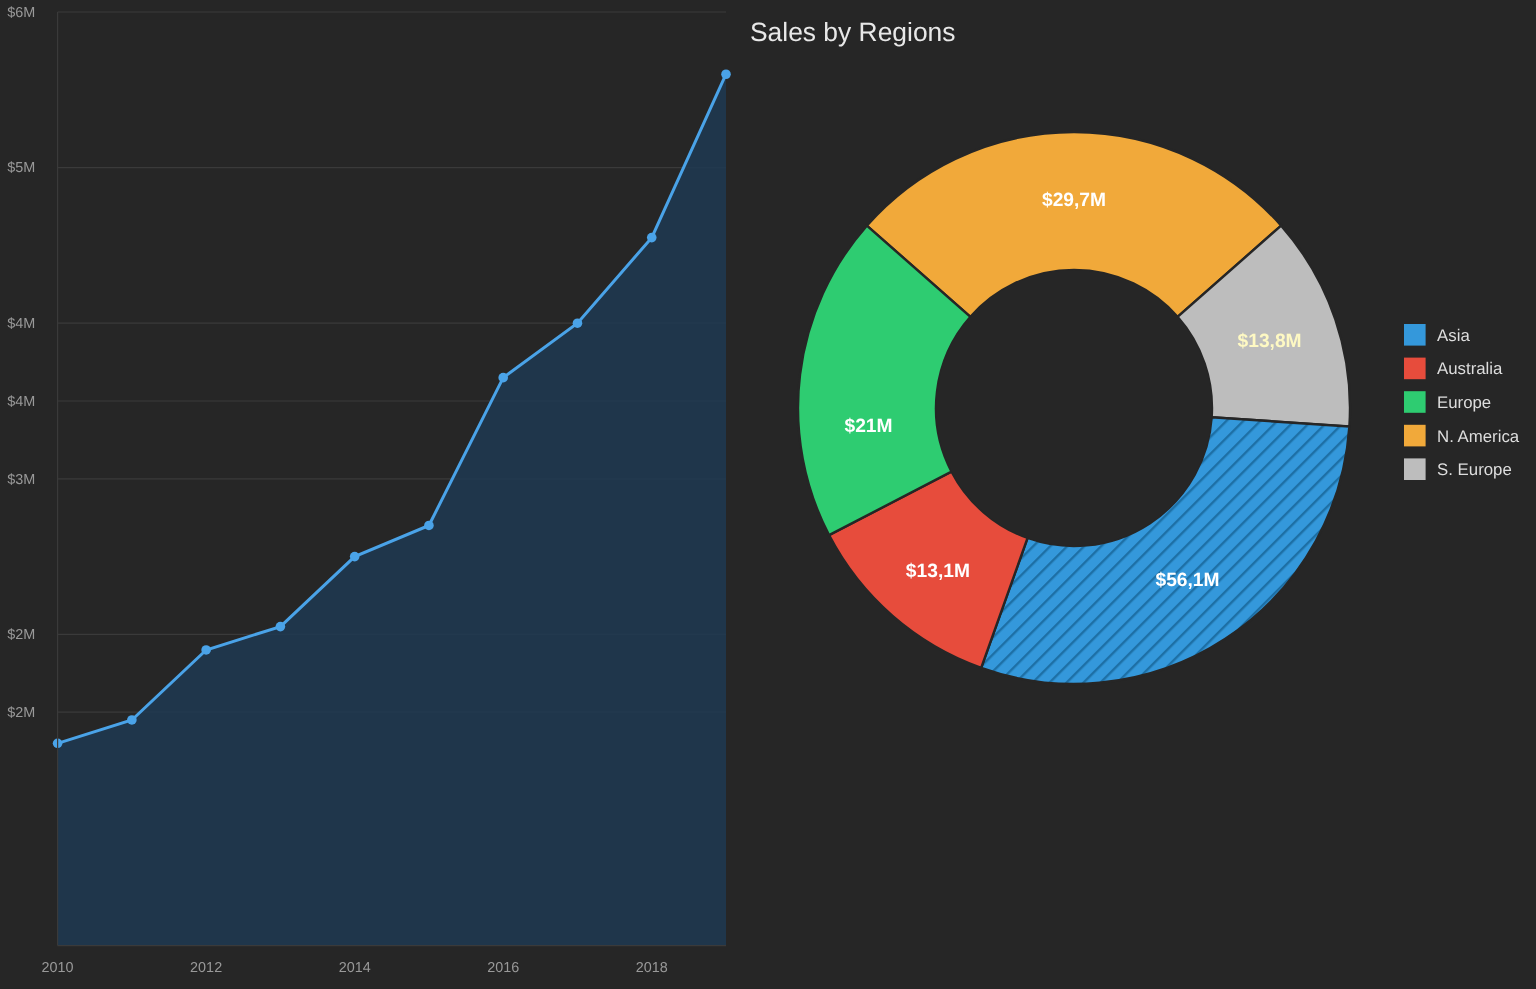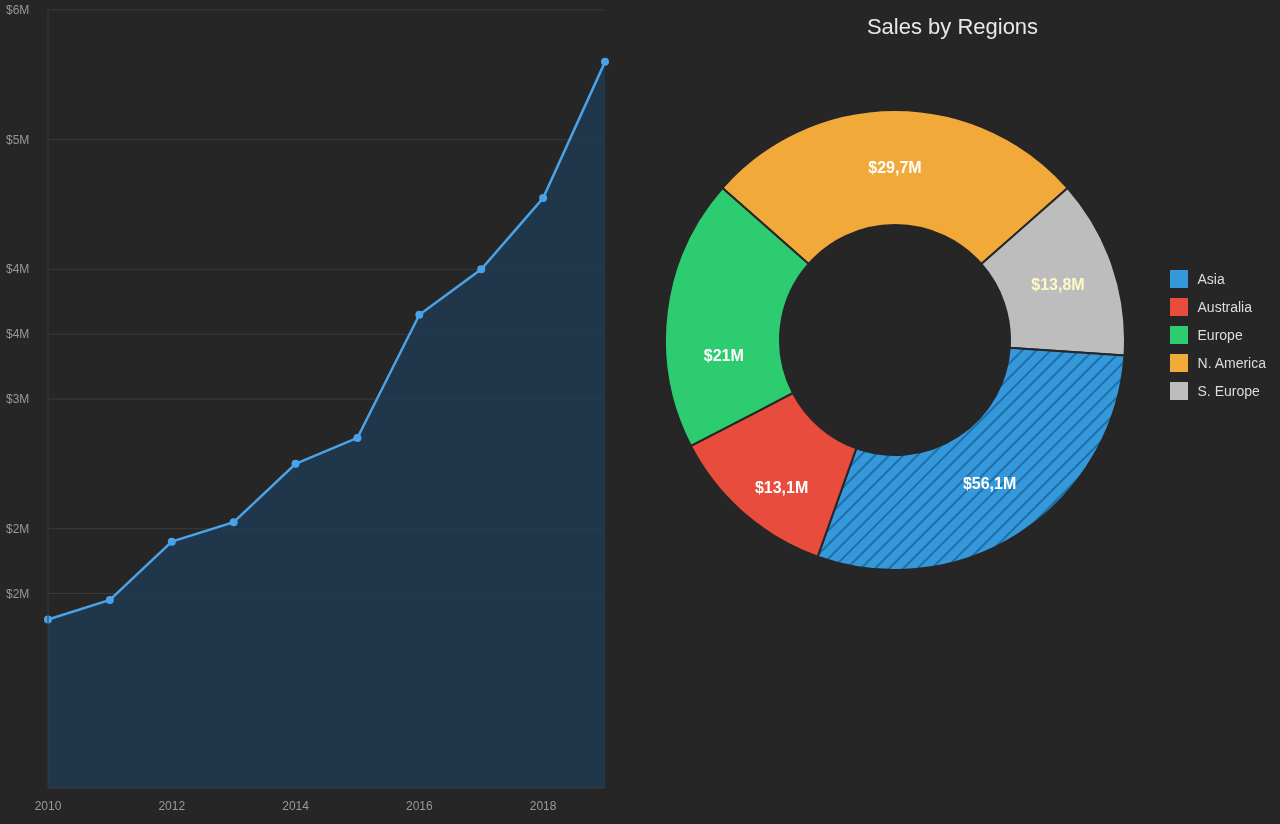--- a/index.html
+++ b/index.html
@@ -20,21 +20,20 @@
   .left {
     width: 625px;
     height: 824px;
     position: relative;
   }
   .right {
     flex: 1;
     position: relative;
   }
   .donut-title {
-    text-align: center;
     color: #e8e8e8;
     font-size: 22px;
     font-weight: 400;
     margin-top: 14px;
   }
   .donut-wrap {
     position: absolute;
     left: 20px;
     top: 90px;
     width: 500px;
@@ -134,21 +133,21 @@
           <path d="M 422.6428897499744 98.03147490753818 A 230 230 0 0 1 479.48123030508566 265.4390717876512 L 364.74061515254283 257.7195358938256 A 115 115 0 0 0 336.3214448749872 174.01573745376908 Z" fill="#bdbdbd" stroke="#262626" stroke-width="2"></path>
           <path d="M 479.48123030508566 265.4390717876512 A 230 230 0 0 1 172.64108984073073 466.6000900714727 L 211.32054492036536 358.3000450357364 A 115 115 0 0 0 364.74061515254283 257.7195358938256 Z" fill="url(#hatch)" stroke="#262626" stroke-width="2"></path>
           <path d="M 172.64108984073073 466.6000900714727 A 230 230 0 0 1 45.86536483683159 355.967215339463 L 147.9326824184158 302.9836076697315 A 115 115 0 0 0 211.32054492036536 358.3000450357364 Z" fill="#e74c3c" stroke="#262626" stroke-width="2"></path>
           <path d="M 45.86536483683159 355.967215339463 A 230 230 0 0 1 77.3571102500255 98.03147490753835 L 163.67855512501274 174.0157374537692 A 115 115 0 0 0 147.9326824184158 302.9836076697315 Z" fill="#2ecc71" stroke="#262626" stroke-width="2"></path>
           <circle cx="250" cy="250" r="115" fill="#262626"></circle>
         </svg>
       <div id="slice-labels">
           <div class="slice-label" style="left: 250px; top: 77.5px;">$29,7M</div>
           <div class="slice-label" style="left: 413px; top: 194.542px; color: #fef9c3;">$13,8M</div>
           <div class="slice-label" style="left: 344.577px; top: 394.262px;">$56,1M</div>
-          <div class="slice-label" style="left: 136.58px; top: 398px; text-align: right;">$13,1M</div>
+          <div class="slice-label" style="left: 136.58px; top: 387px; text-align: right;">$13,1M</div>
           <div class="slice-label" style="left: 78.7715px; top: 229.094px; margin-top: 37px;">$21M</div>
         </div>
     </div>
 
     <div class="legend" id="legend">
         <div class="legend-item">
           <div class="swatch" style="background: rgb(52, 152, 219);"></div>
           <span>Asia</span>
         </div>
         <div class="legend-item">

